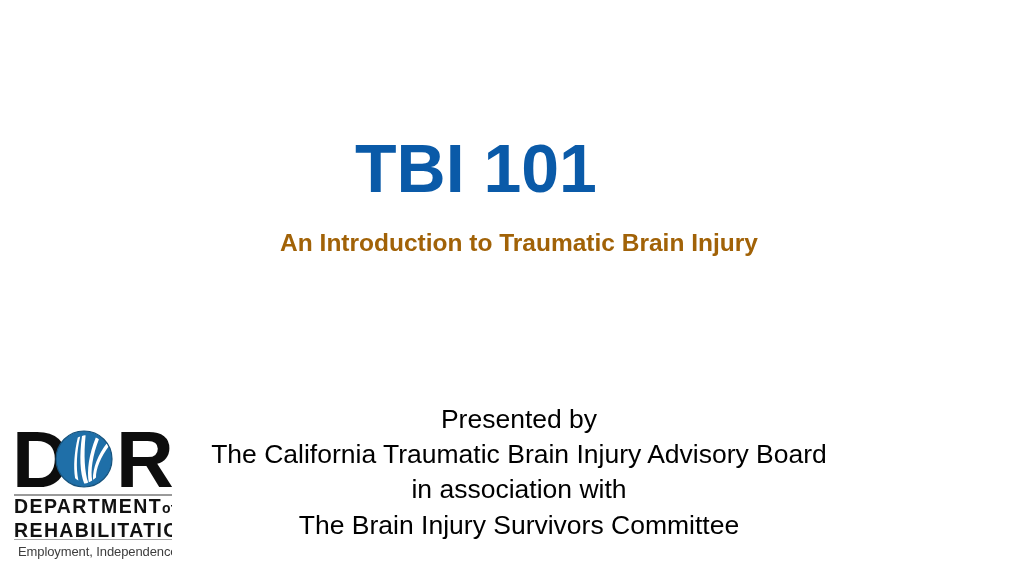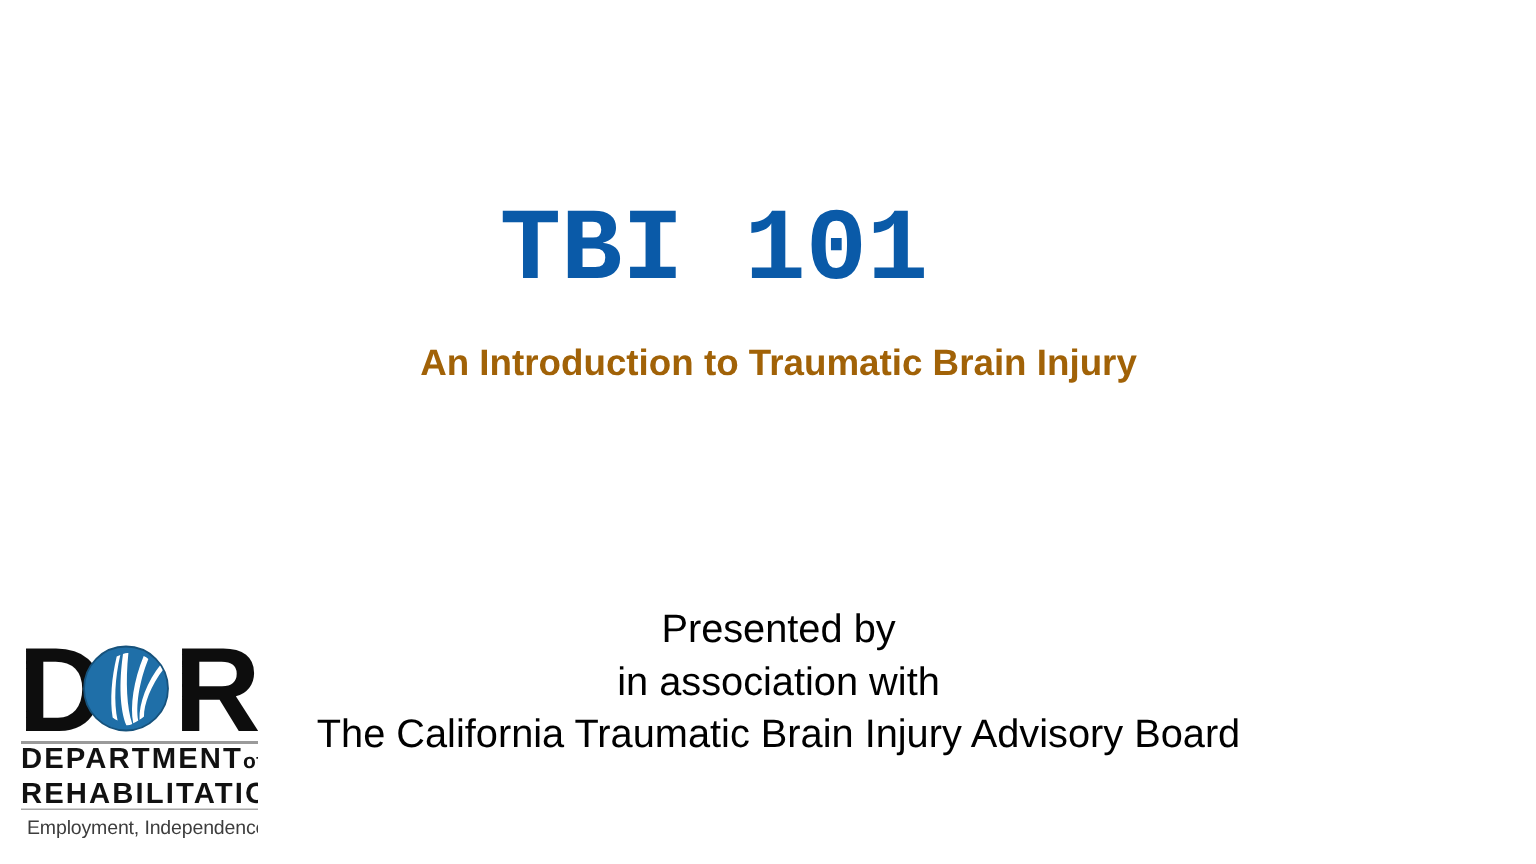--- a/index.html
+++ b/index.html
@@ -21,21 +21,20 @@
     overflow: hidden;
   }
 
   
   .title-block {
     position: absolute;
     left: 0;
     top: 132px;
     width: 952px;
     text-align: center;
-    font-family: Liberation Mono, monospace;
   }
   .slide-title {
     font-size: 68px;
     line-height: 72px;
     font-weight: bold;
     color: #0a5aa8;
     letter-spacing: 0px;
     margin: 0;
     white-space: nowrap;
   }
@@ -151,22 +150,23 @@
 <div class="slide">
 
   <div class="title-block">
     <div class="slide-title">TBI 101</div>
   </div>
 
   <div class="slide-subtitle">An Introduction to Traumatic Brain Injury</div>
 
   <div class="presenter-block">
     <div class="presenter-line">Presented by</div>
+    <div class="presenter-line">The California Traumatic Brain Injury Advisory Board</div>
     <div class="presenter-line">in association with</div>
-    <div class="presenter-line">The California Traumatic Brain Injury Advisory Board</div>
+    <div class="presenter-line">The Brain Injury Survivors Committee</div>
   </div>
 
   <div class="dor-logo">
 
     <div class="logo-wordmark">
       <span class="logo-letter logo-letter-d">D</span>
 
       <span class="logo-globe">
         <svg width="58" height="58" viewBox="0 0 58 58" aria-hidden="true">
           <circle cx="29" cy="29" r="28" fill="#1F6FA8"></circle>

